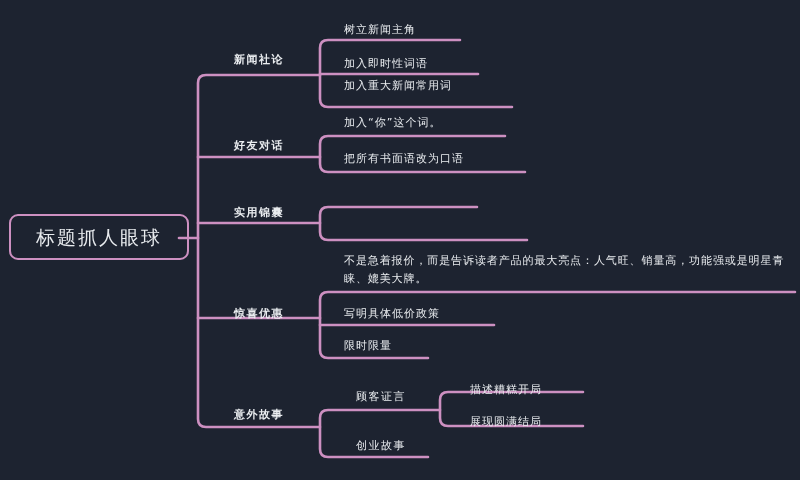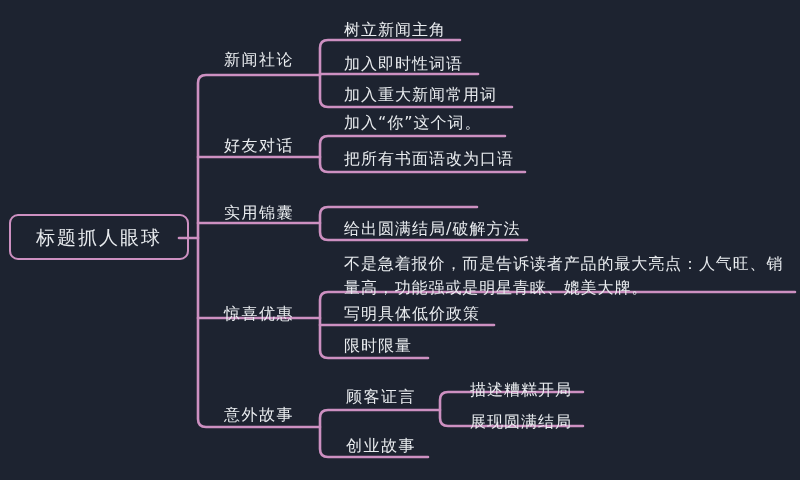--- a/index.html
+++ b/index.html
@@ -5,32 +5,32 @@
   html,body { margin:0; padding:0; }
   body {
     width:800px; height:480px; overflow:hidden;
     background:#1d2330;
     font-family:"DejaVu Sans","Liberation Sans",sans-serif;
   }
   #stage { position:relative; width:800px; height:480px; }
   #lines { position:absolute; left:0; top:0; width:800px; height:480px; }
   #lines path { fill:none; stroke:#cd90c1; stroke-width:2.6; stroke-linecap:round; }
   .node {
-    position:absolute; color:#e9ecef; font-size:16px; line-height:19px;
+    position:absolute; color:#e9ecef; font-size:11px; line-height:19px;
     letter-spacing:1px; white-space:nowrap;
   }
   #root-node {
     left:9px; top:214px; width:180px; height:46px;
     border:2.5px solid #cd90c1; border-radius:9px;
     display:flex; align-items:center; justify-content:center;
     font-size:19px; letter-spacing:2px; box-sizing:border-box;
   }
-  .branch { left:198px; width:122px; text-align:center; letter-spacing:1.5px; }
+  .branch { left:198px; width:122px; text-align:center; letter-spacing:1.5px;font-weight:bold; }
   .leaf   { left:344px; }
-  .para   { width:452px; white-space:normal; line-height:24px; letter-spacing:0.9px; }
+  .para   { width:452px; white-space:normal; line-height:18px; letter-spacing:0.9px; }
   .sub-branch { left:322px; width:118px; text-align:center; letter-spacing:1.5px;font-family:Liberation Serif, serif; }
   .gleaf  { left:470px;margin-top:9px; }
 </style>
 </head>
 <body>
 
 <div id="stage">
 
   <svg id="lines" viewBox="0 0 800 480">
     <path d="M179 238 H198"></path>
@@ -51,26 +51,25 @@
   <div id="root-node" class="node">标题抓人眼球</div>
 
   <div class="node branch" style="top:50px">新闻社论</div>
   <div class="node branch" style="top:136px">好友对话</div>
   <div class="node branch" style="top:203px">实用锦囊</div>
   <div class="node branch" style="top:304px">惊喜优惠</div>
   <div class="node branch" style="top:405px">意外故事</div>
 
   <div class="node leaf" style="top:20px">树立新闻主角</div>
   <div class="node leaf" style="top:54px">加入即时性词语</div>
-  <div class="node leaf" style="top:85px">加入重大新闻常用词</div>
+  <div class="node leaf" style="top:76px">加入重大新闻常用词</div>
 
   <div class="node leaf" style="top:113px">加入“你”这个词。</div>
   <div class="node leaf" style="top:149px">把所有书面语改为口语</div>
 
-  <div class="node leaf" style="top:219px">给出圆满结局/破解方法</div>
 
   <div class="node leaf para" style="top:252px">不是急着报价，而是告诉读者产品的最大亮点：人气旺、销量高，功能强或是明星青睐、媲美大牌。</div>
   <div class="node leaf" style="top:304px">写明具体低价政策</div>
   <div class="node leaf" style="top:336px">限时限量</div>
 
   <div class="node sub-branch" style="top:387px">顾客证言</div>
   <div class="node sub-branch" style="top:436px">创业故事</div>
 
   <div class="node gleaf" style="top:371px">描述糟糕开局</div>
   <div class="node gleaf" style="top:403px">展现圆满结局</div>

